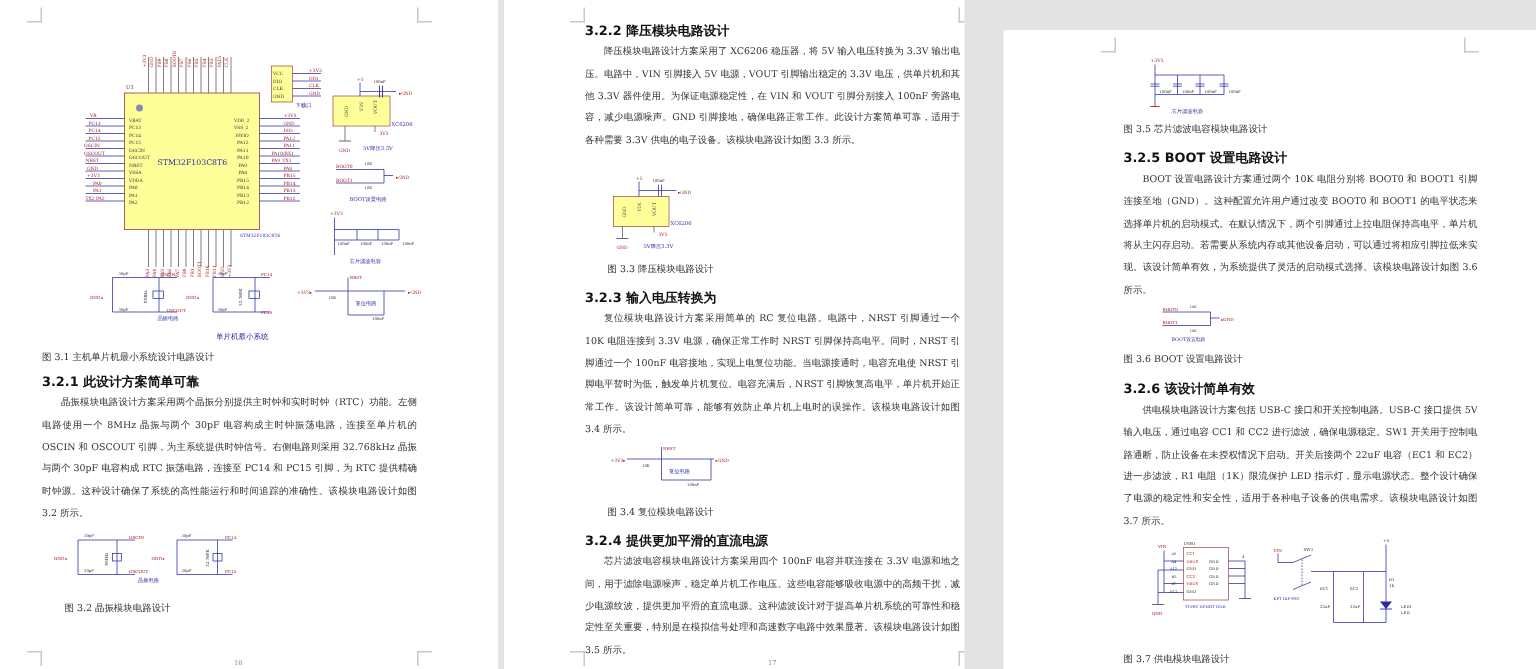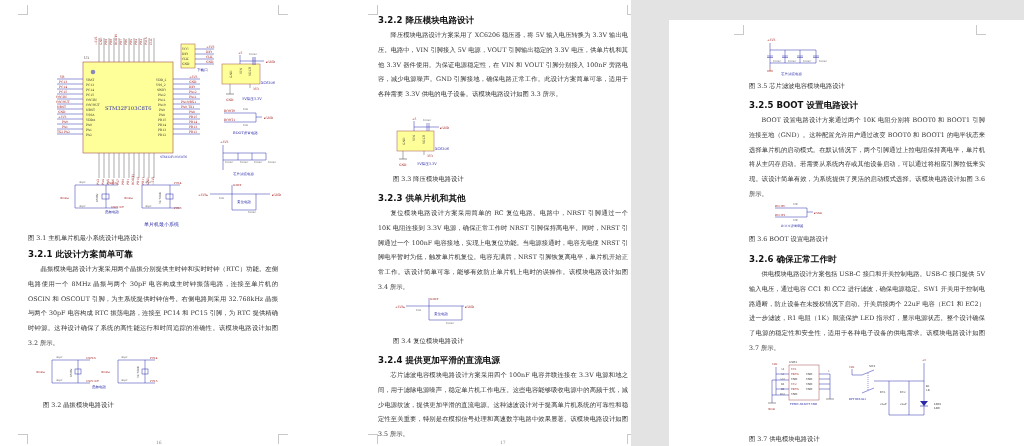--- a/index.html
+++ b/index.html
@@ -1,20 +1,20 @@
 <!DOCTYPE html>
 <html><head>
 <meta charset="utf-8">
 <style>
   * { box-sizing: border-box; margin: 0; padding: 0; }
   html, body { width: 1024px; height: 446px; overflow: hidden; background: #e3e3e3; }
   body { position: relative; font-family: "DejaVu Serif", "Liberation Serif", serif; color: #222; }
   .page { position: absolute; top: 0; height: 446px; background: #fff; overflow: hidden; }
   #page1 { left: 0; width: 332px; }
-  #page2 { left: 324px; width: 307px; }
+  #page2 { left: 336px; width: 307px; }
   #page3 { left: 669px; width: 374px; margin-top: 20px; }
   .corner { position: absolute; width: 10px; height: 10px; border-color: #c8c8c8; border-style: solid; border-width: 0; }
   .c-tl { border-right-width: 1px; border-bottom-width: 1px; }
   .c-tr { border-left-width: 1px; border-bottom-width: 1px; }
   .c-bl { border-right-width: 1px; border-top-width: 1px; }
   .c-br { border-left-width: 1px; border-top-width: 1px; }
   .h3 { position: absolute; font-family: "DejaVu Sans", "Liberation Sans", sans-serif; font-size: 8.6px; font-weight: bold; color: #111; white-space: nowrap; }
   .para { position: absolute; font-size: 6.3px; line-height: 14.8px; color: #333; text-align: justify; text-indent: 2em; }
   .caption { position: absolute; font-size: 6.3px; color: #333; white-space: nowrap; }
   .pnum { position: absolute; font-size: 4.5px; color: #888; }
@@ -365,21 +365,21 @@
     <line x1="14" y1="36" x2="14" y2="44" stroke="#555" stroke-width="0.5"></line>
     <line x1="10" y1="44" x2="18" y2="44" stroke="#555" stroke-width="0.6"></line>
     <text x="10" y="51" font-size="3" fill="#a01818">GND</text>
     <line x1="35" y1="36" x2="35" y2="40" stroke="#555" stroke-width="0.5"></line>
     <text x="38" y="42" font-size="3" fill="#a01818">3V3</text>
     <text x="46" y="35" font-size="3.5" fill="#2a2aa8">XC6206</text>
     <text x="28" y="50" font-size="3.5" fill="#2a2aa8">5V降压3.3V</text>
   </svg>
   <div class="caption" style="left:69px;top:175px;">图 3.3 降压模块电路设计</div>
 
-  <div class="h3" style="left:54px;top:193px;">3.2.3 供单片机和其他</div>
+  <div class="h3" style="left:54px;top:193px;">3.2.3 输入电压转换为</div>
   <div class="para" style="left:54px;top:206px;width:250px;">复位模块电路设计方案采用简单的 RC 复位电路。电路中，NRST 引脚通过一个 10K 电阻连接到 3.3V 电源，确保正常工作时 NRST 引脚保持高电平。同时，NRST 引脚通过一个 100nF 电容接地，实现上电复位功能。当电源接通时，电容充电使 NRST 引脚电平暂时为低，触发单片机复位。电容充满后，NRST 引脚恢复高电平，单片机开始正常工作。该设计简单可靠，能够有效防止单片机上电时的误操作。该模块电路设计如图 3.4 所示。</div>
 
   <svg class="fig" style="left:70px;top:296px;" width="90" height="30">
     <text x="1" y="12" font-size="3" fill="#a01818">+3V3▸</text>
     <g stroke="#2a2aa8" stroke-width="0.5">
       <line x1="12" y1="10" x2="70" y2="10"></line>
         <line x1="35" y1="2" x2="35" y2="24"></line>
       <line x1="35" y1="24" x2="68" y2="24"></line>
         <line x1="68" y1="10" x2="68" y2="24"></line>
     </g>
@@ -449,21 +449,21 @@
     </g>
     <g font-size="2.3" fill="#333">
         <text x="24" y="5">10K</text>
         <text x="24" y="21">10K</text>
       </g>
     <text x="45" y="14" font-size="2.8" fill="#a01818">▸GND</text>
     <text x="12" y="27" font-size="3.2" fill="#2a2aa8">BOOT设置电路</text>
   </svg>
   <div class="caption" style="left:80px;top:215px;">图 3.6 BOOT 设置电路设计</div>
 
-  <div class="h3" style="left:80px;top:234px;">3.2.6 确保正常工作时</div>
+  <div class="h3" style="left:80px;top:234px;">3.2.6 该设计简单有效</div>
   <div class="para" style="left:80px;top:247px;width:236px;">供电模块电路设计方案包括 USB-C 接口和开关控制电路。USB-C 接口提供 5V 输入电压，通过电容 CC1 和 CC2 进行滤波，确保电源稳定。SW1 开关用于控制电路通断，防止设备在未授权情况下启动。开关后接两个 22uF 电容（EC1 和 EC2）进一步滤波，R1 电阻（1K）限流保护 LED 指示灯，显示电源状态。整个设计确保了电源的稳定性和安全性，适用于各种电子设备的供电需求。该模块电路设计如图 3.7 所示。</div>
 
   <svg class="fig" style="left:95px;top:335px;" width="200" height="75">
 
     <rect x="25" y="10" width="30" height="35" fill="none" stroke="#a05050" stroke-width="0.5"></rect>
     <text x="25" y="8" font-size="2.8" fill="#333">USB1</text>
     <text x="8" y="10" font-size="2.8" fill="#a01818">VIN</text>
     <g font-size="2.6" fill="#a01818">
         <text x="27" y="15">CC1</text>
         <text x="27" y="20">VBUS</text>

